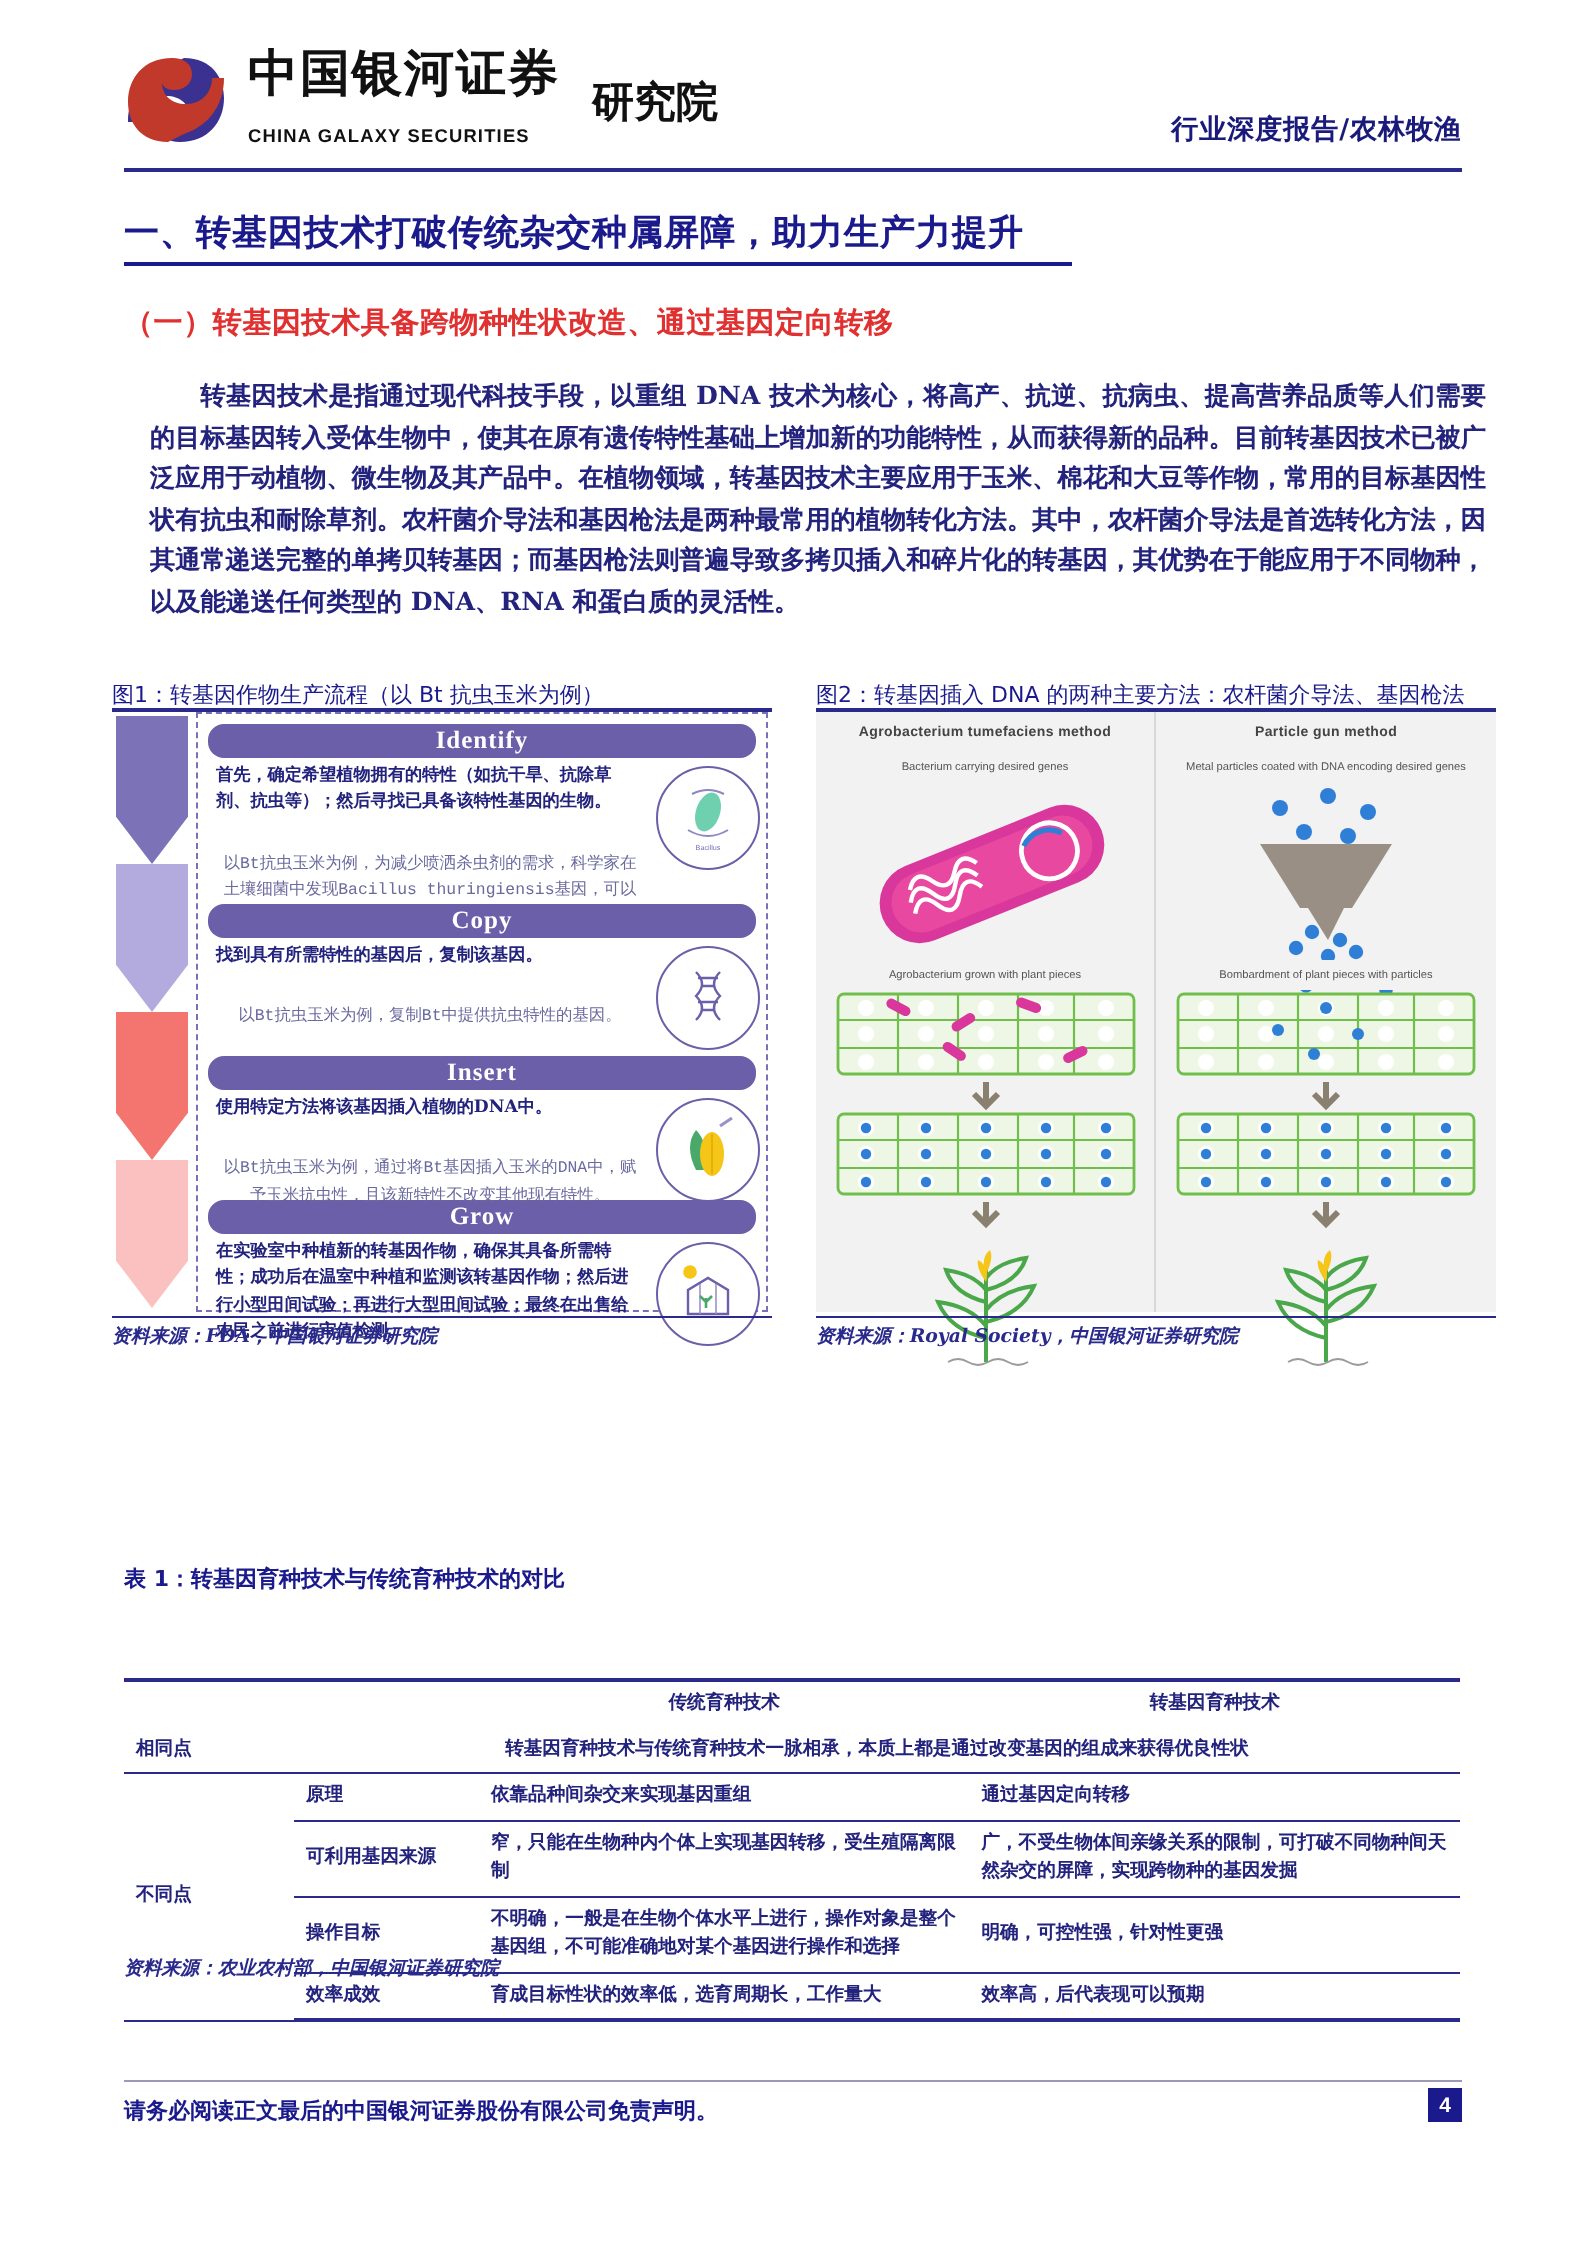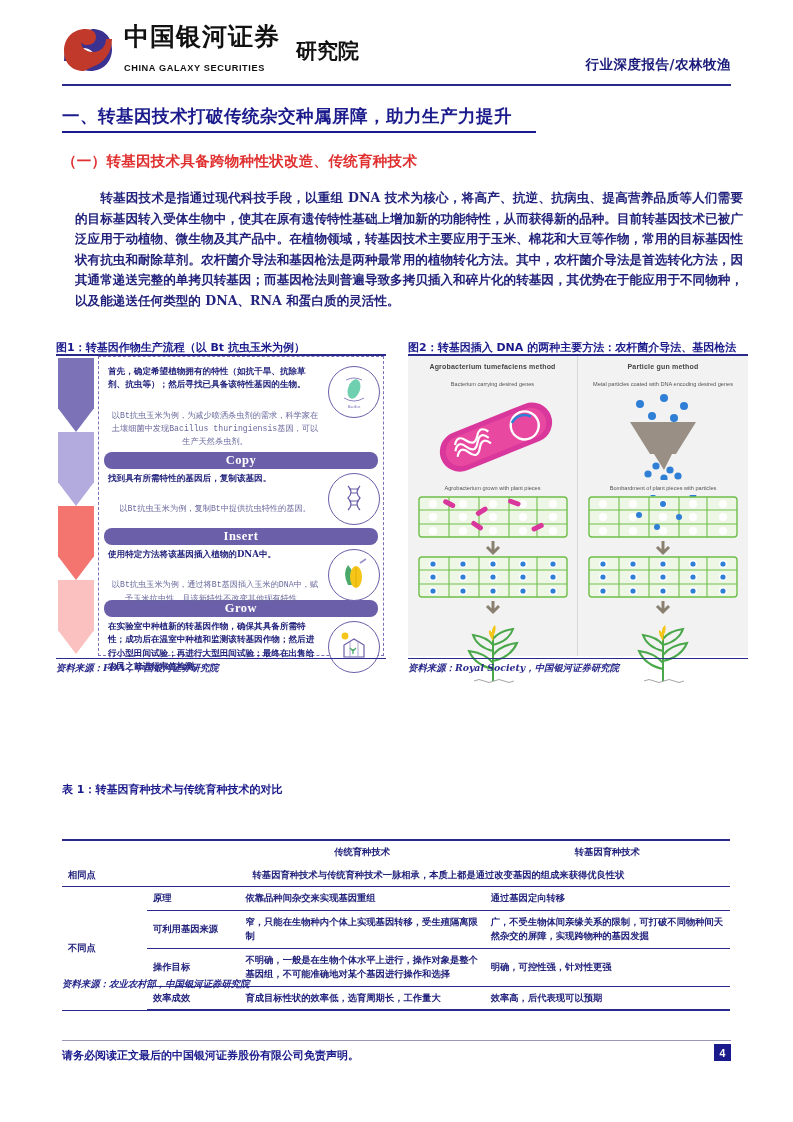--- a/index.html
+++ b/index.html
@@ -30,21 +30,21 @@
     font-weight:bold;font-size:14.5px;color:#e03030;letter-spacing:0.3px;}
 
   
   .para{position:absolute;font-family:"DejaVu Serif","Liberation Serif",serif;font-weight:bold;
     font-size:12.6px;line-height:20.6px;color:#23237d;text-align:justify;text-justify:inter-ideograph;
     text-indent:2em;margin-left:13px;}
   #para1{left:62px;top:188px;width:668px;}
   #para2{left:62px;top:690px;width:668px;}
 
   
-  .figcap{position:absolute;font-family:"DejaVu Sans","Liberation Sans",sans-serif;font-weight:bold;
+  .figcap{position:absolute;font-family:"DejaVu Sans","Liberation Sans",sans-serif;font-weight:normal;
     font-size:11px;color:#1a1a8c;}
   .figcap-rule{position:absolute;height:1.6px;background:#2a2a8c;}
   .src{position:absolute;font-family:"DejaVu Serif","Liberation Serif",serif;font-style:italic;
     font-weight:bold;font-size:9.4px;color:#2a2a8c;}
   .src-rule{position:absolute;height:1.4px;background:#2a2a8c;}
 
   
   .fig1{position:absolute;left:56px;top:356px;width:330px;height:300px;}
   .fig1-dash{position:absolute;left:42px;top:0;width:286px;height:300px;
     border:1.6px dashed #7a6fb8;box-sizing:border-box;}
@@ -119,21 +119,21 @@
         <div class="logo-en">CHINA GALAXY SECURITIES</div>
       </div>
       <div class="logo-suffix">研究院</div>
     </div>
     <div class="header-right">行业深度报告/农林牧渔</div>
     <div class="header-rule"></div>
   </div>
 
   <div class="h1">一、转基因技术打破传统杂交种属屏障，助力生产力提升</div>
   <div class="h1-underline"></div>
-  <div class="h2">（一）转基因技术具备跨物种性状改造、传统育种技术</div>
+  <div class="h2">（一）转基因技术具备跨物种性状改造、通过基因定向转移</div>
 
   <div class="para" id="para1">转基因技术是指通过现代科技手段，以重组 DNA 技术为核心，将高产、抗逆、抗病虫、提高营养品质等人们需要的目标基因转入受体生物中，使其在原有遗传特性基础上增加新的功能特性，从而获得新的品种。目前转基因技术已被广泛应用于动植物、微生物及其产品中。在植物领域，转基因技术主要应用于玉米、棉花和大豆等作物，常用的目标基因性状有抗虫和耐除草剂。农杆菌介导法和基因枪法是两种最常用的植物转化方法。其中，农杆菌介导法是首选转化方法，因其通常递送完整的单拷贝转基因；而基因枪法则普遍导致多拷贝插入和碎片化的转基因，其优势在于能应用于不同物种，以及能递送任何类型的 DNA、RNA 和蛋白质的灵活性。</div>
 
   <div class="figcap" style="left:56px;top:340px;">图1：转基因作物生产流程（以 Bt 抗虫玉米为例）</div>
   <div class="figcap-rule" style="left:56px;top:354px;width:330px;"></div>
 
   <div class="fig1">
     <div class="fig1-dash"></div>
 
     <div class="arrows">
@@ -145,20 +145,21 @@
         </div>
       <div class="chev" style="top:150px;">
           <i id="ar2" style="background: rgb(244, 117, 111);"></i>
         </div>
       <div class="chev" style="top:224px;">
           <i id="ar3" style="background: rgb(251, 192, 192);"></i>
         </div>
     </div>
 
     <div class="step" style="top:6px;">
+      <div class="step-hd">Identify</div>
       <div class="step-body">
         <div class="step-b1">首先，确定希望植物拥有的特性（如抗干旱、抗除草剂、抗虫等）；然后寻找已具备该特性基因的生物。</div>
         <div class="step-b2">以Bt抗虫玉米为例，为减少喷洒杀虫剂的需求，科学家在土壤细菌中发现Bacillus thuringiensis基因，可以生产天然杀虫剂。</div>
         <div class="step-ico">
           <svg width="40" height="40" viewBox="0 0 40 40">
             <ellipse cx="20" cy="17" rx="6" ry="10" transform="rotate(18 20 17)" fill="#6fd0b0"></ellipse>
             <path d="M12 8 Q20 4 28 8" stroke="#8f86c4" stroke-width="1" fill="none"></path>
             <path d="M10 26 Q20 32 30 26" stroke="#8f86c4" stroke-width="1" fill="none"></path>
             <text x="20" y="36" font-size="3.6" fill="#7a71b4" text-anchor="middle" font-family="Liberation Sans, sans-serif">Bacillus</text>
           </svg>

